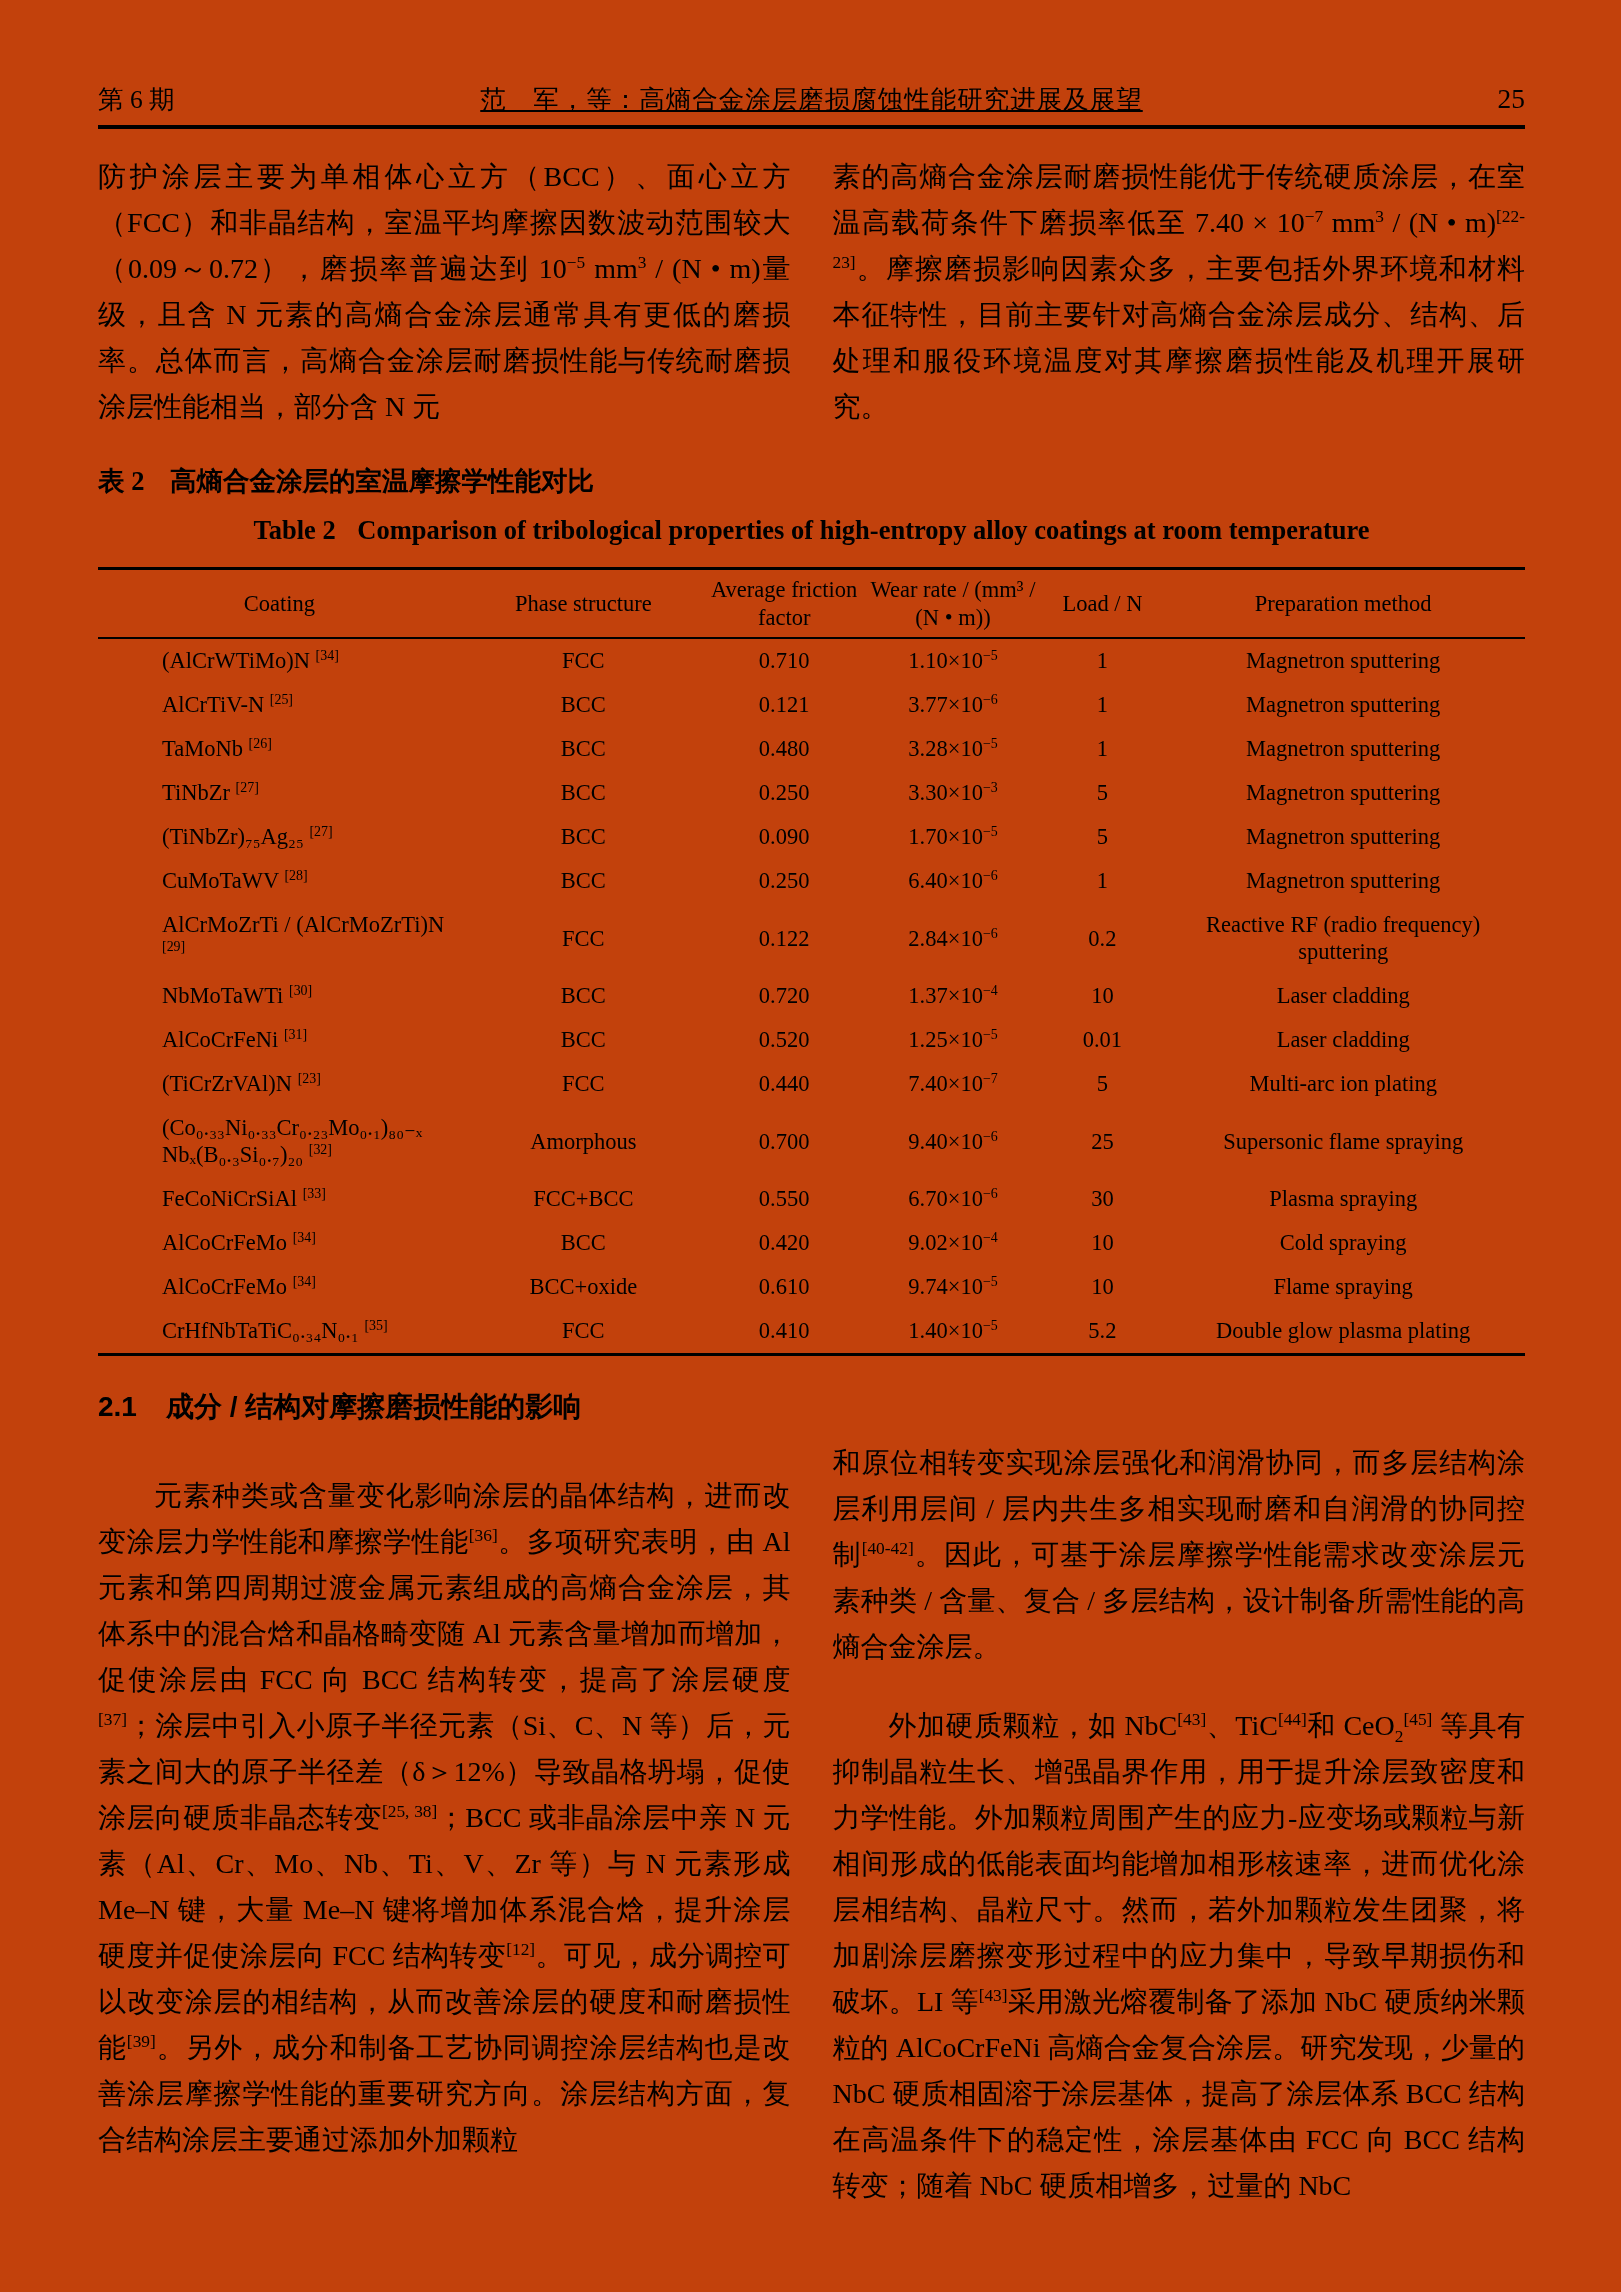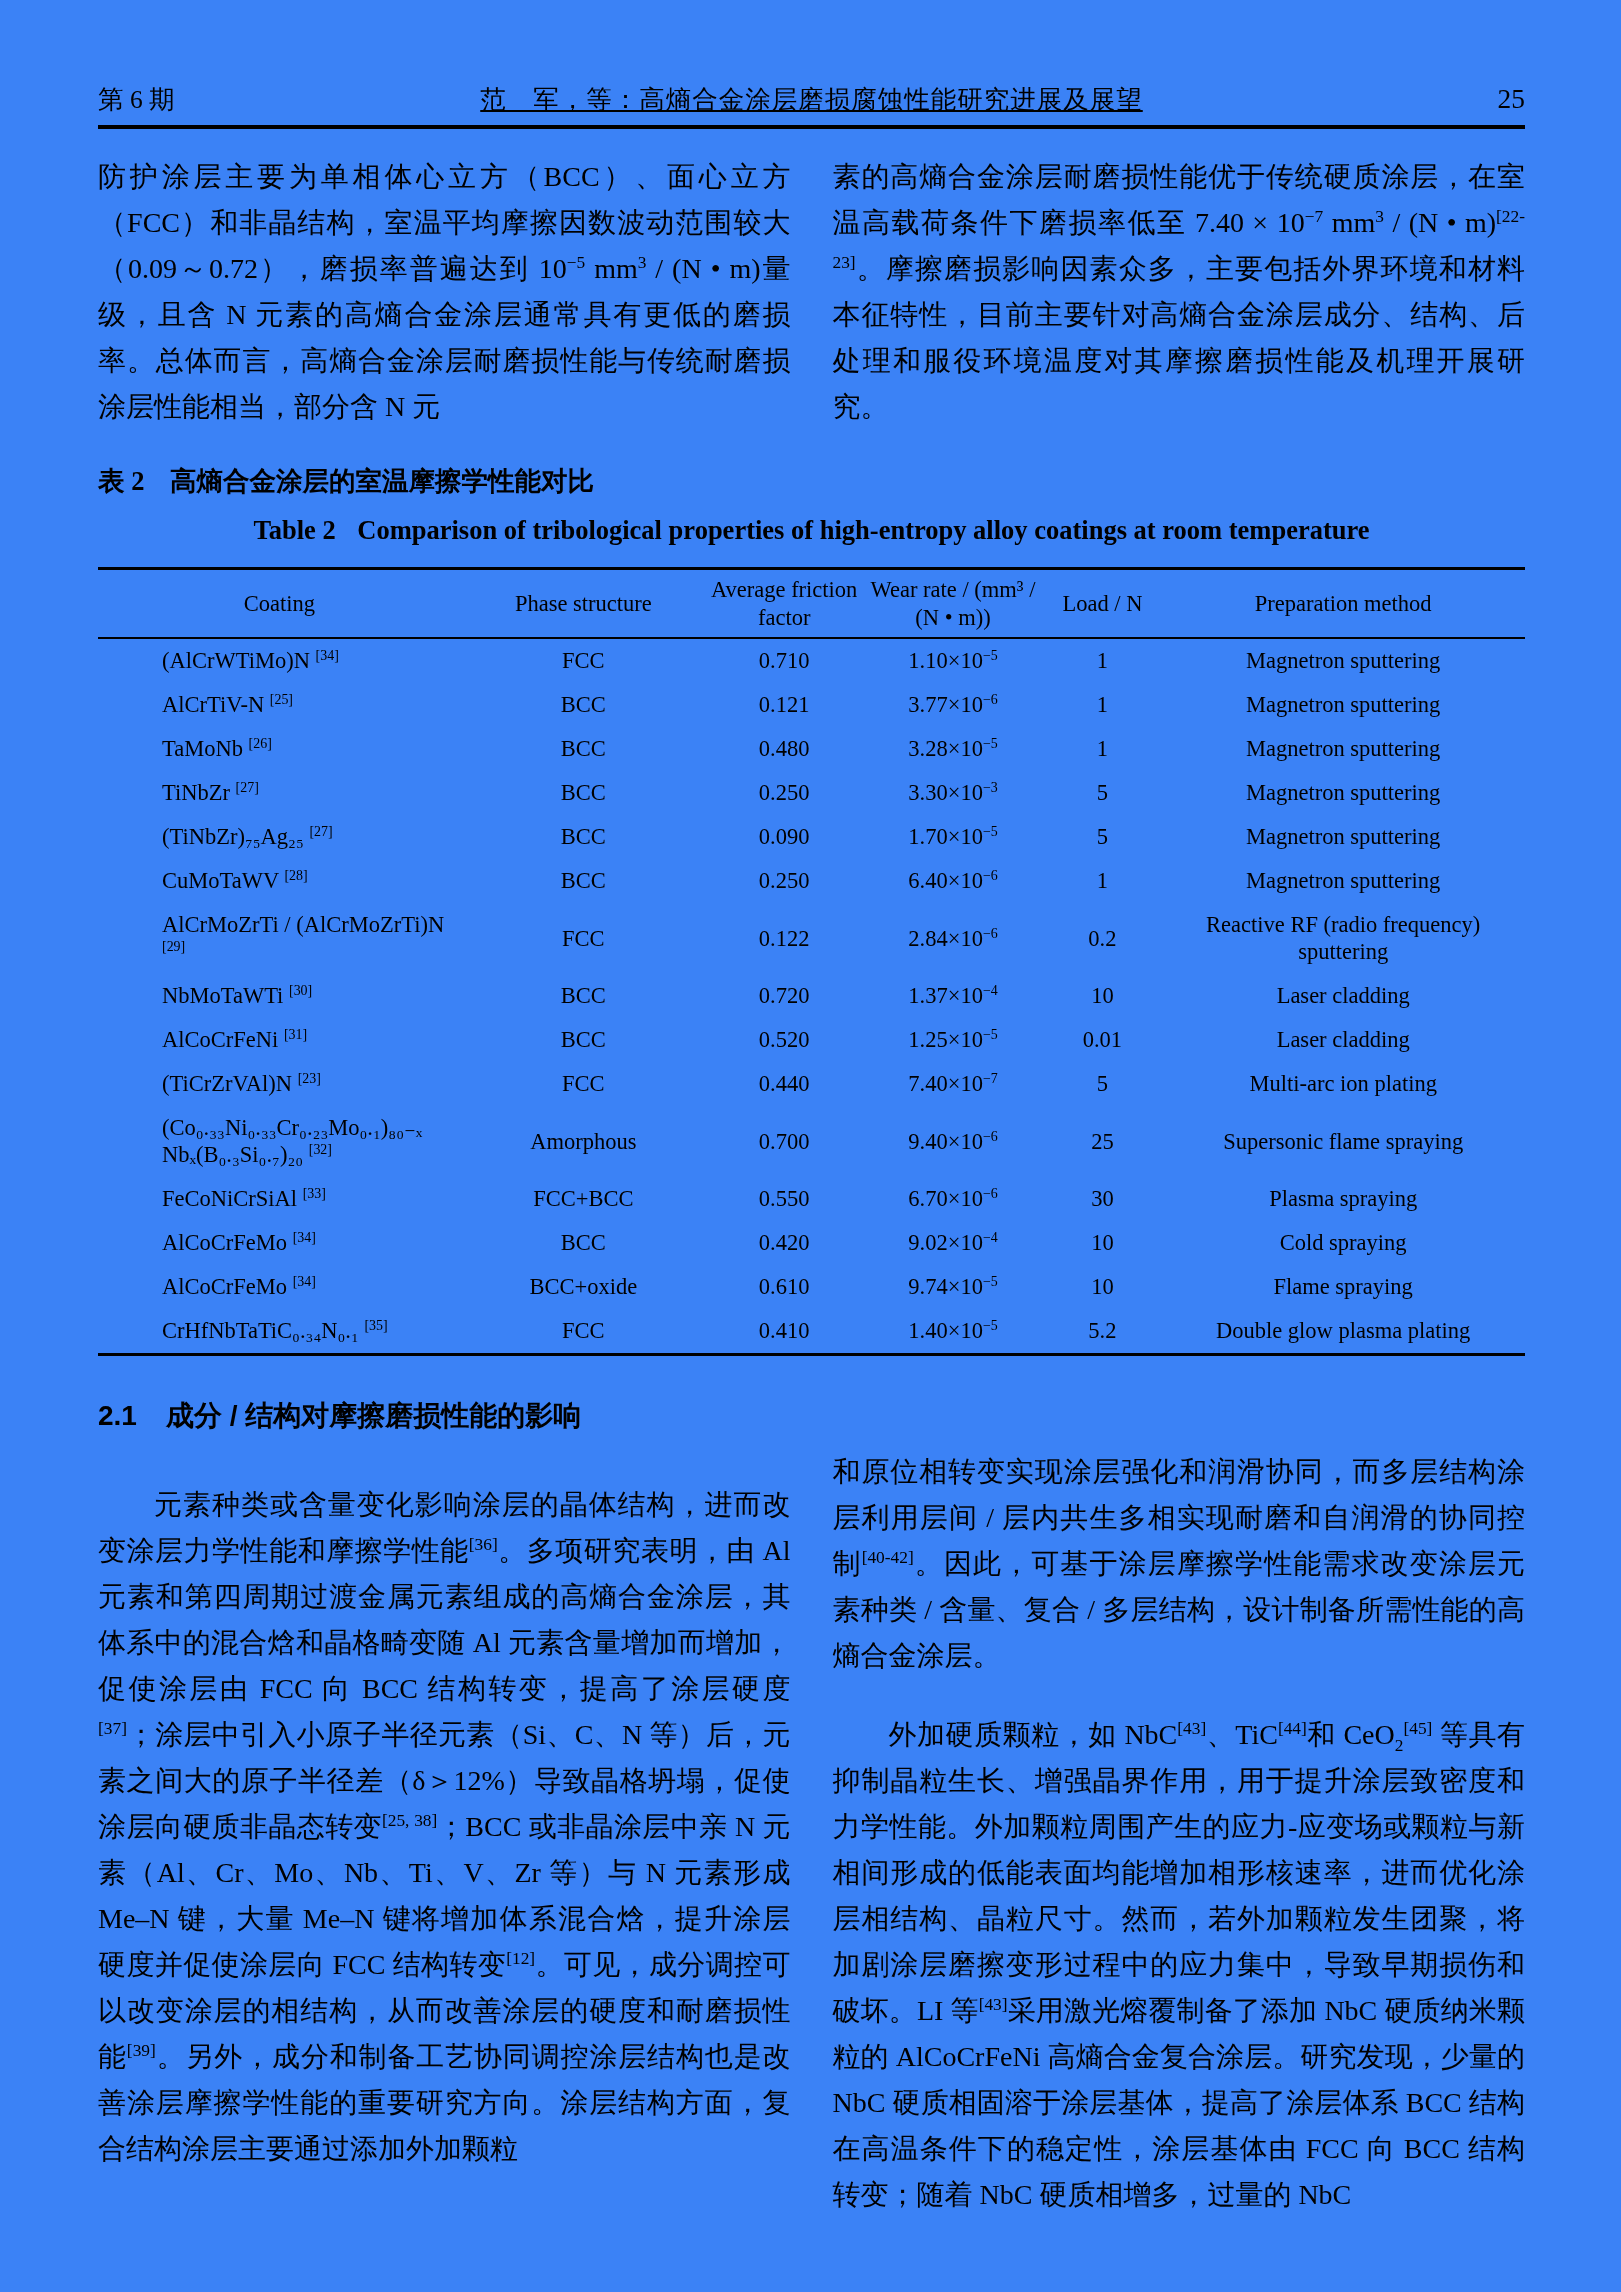--- a/index.html
+++ b/index.html
@@ -1,19 +1,19 @@
 <!DOCTYPE html>
 <html><head>
 <meta charset="utf-8">
 <style>
   html,body{margin:0;padding:0;background:#888;}
   .page{
     position:relative;
     width:1621px;height:2293px;
-    background:#3b82f6;
+    background:#c2410c;
     color:#000;
     font-family:"Liberation Serif","DejaVu Serif",serif;
     overflow:hidden;
   }
   .inner{position:absolute;left:98px;top:82px;width:1427px;}
   
   .pg-header{display:flex;align-items:baseline;font-size:25.5px;}
   .pg-header .issue{width:216px;text-align:left;}
   .pg-header .rtitle{flex:1;text-align:center;letter-spacing:1px;text-decoration:underline;}
   .pg-header .pno{width:216px;text-align:right;font-size:27.4px;}
@@ -32,21 +32,21 @@
   .cap-en{margin-top:15.7px;text-align:center;font-size:26.5px;font-weight:bold;}
   .cap-en .capno{margin-right:21.6px;}
   
   table.tribo{width:1427px;border-collapse:collapse;margin-top:21.6px;
               border-top:3.9px solid #000;border-bottom:3.9px solid #000;}
   table.tribo th{font-weight:normal;font-size:22.5px;text-align:center;
                  padding:5.9px 3.9px;border-bottom:2px solid #000;line-height:27.4px;}
   table.tribo td{font-size:22.5px;text-align:center;padding:8.8px 3.9px;line-height:26.5px;}
   table.tribo td.c-coating{text-align:left;padding-left:64px;}
   
-  .sec-head{margin-top:41px;font-size:28px;font-weight:bold;
+  .sec-head{margin-top:32px;font-size:28px;font-weight:bold;
             font-family:"Liberation Sans","DejaVu Sans",sans-serif;}
   .sec-head .secno{margin-right:29px;}
   .sec-cols{margin-top:13.7px;}
 </style>
 </head>
 <body>
 
 <div class="page">
   <div class="inner">
 

